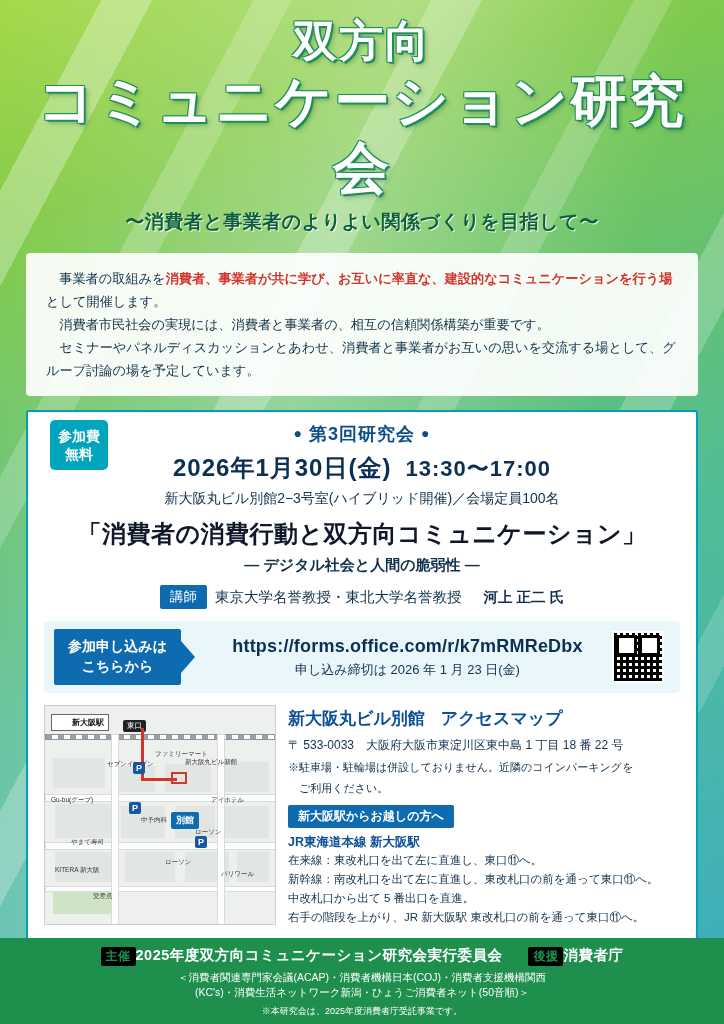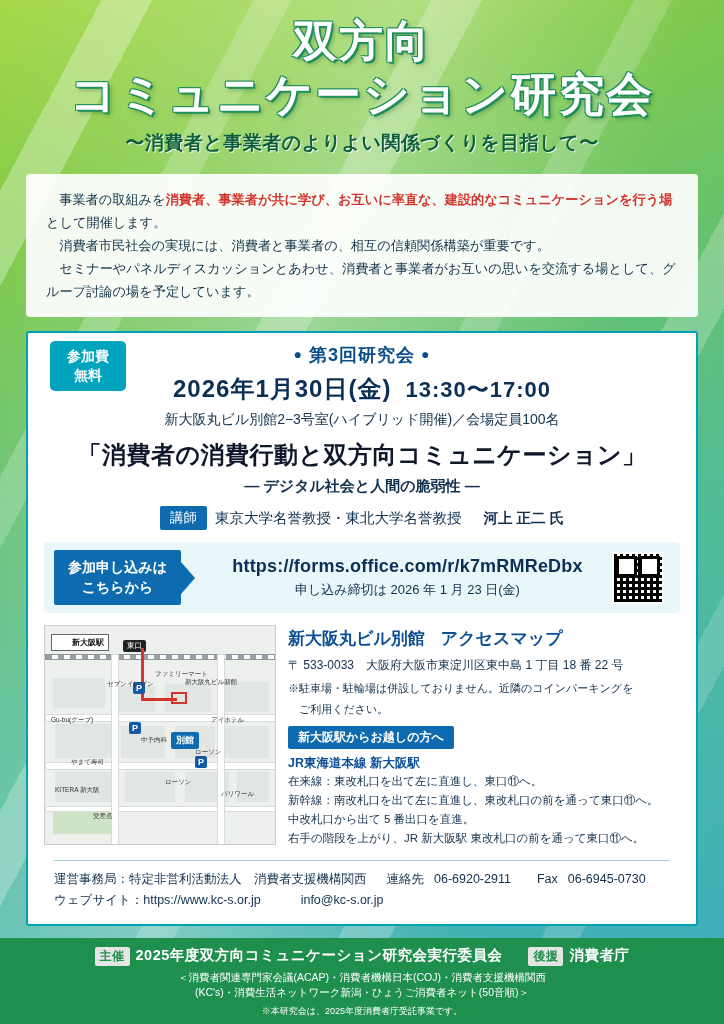--- a/index.html
+++ b/index.html
@@ -35,21 +35,21 @@
   }
   .title-1, .title-2 {
     color: #ffffff;
     font-weight: 700;
     letter-spacing: 2px;
     text-shadow:
       2px 2px 0 #1f8f5a, -1px -1px 0 #1f8f5a, 1px -1px 0 #1f8f5a, -1px 1px 0 #1f8f5a,
       3px 3px 5px rgba(0,60,30,0.35);
   }
   .title-1 { font-size: 44px; line-height: 1.15; }
-  .title-2 { font-size: 46px; line-height: 1.2; }
+  .title-2 { font-size: 56px; line-height: 1.2; }
   .subtitle {
     margin-top: 8px;
     color: #0d5f3a;
     font-size: 19px;
     font-weight: 700;
     letter-spacing: 0.5px;
     text-shadow: 1px 1px 0 rgba(255,255,255,0.85);
   }
   .intro {
     position: relative;
@@ -77,21 +77,21 @@
     font-size: 21px;
     font-weight: 700;
     text-align: center;
     padding: 8px 0 9px 0;
     letter-spacing: 2px;
   }
   .sess-wrap { position: relative; padding: 10px 18px 0 18px; }
   .badge-free {
     position: absolute;
     left: 22px; top: 8px;
-    width: 76px; height: 50px;
+    width: 58px; height: 50px;
     background: #00a5bd;
     color: #fff;
     border-radius: 5px;
     font-size: 14px;
     font-weight: 700;
     line-height: 1.35;
     display: flex; flex-direction: column;
     align-items: center; justify-content: center;
   }
   .sess-no {
@@ -302,23 +302,23 @@
     position: absolute;
     left: 0; right: 0; bottom: 0;
     background: #1f8f4e;
     color: #ffffff;
     padding: 8px 0 6px 0;
     text-align: center;
   }
   .f-row1 { font-size: 14.5px; font-weight: 700; letter-spacing: 0.5px; }
   .f-tag {
     display: inline-block;
-    background: #e5e5e5; color: #1f8f4e;
+    background: #000000; color: #1f8f4e;
     font-size: 12px; font-weight: 700;
-    padding: 1px 5px; margin-right: 6px;
+    padding: 1px 5px; 
     border-radius: 2px;
   }
   .f-tag2 { margin-left: 26px; }
   .f-row2 { font-size: 10.5px; margin-top: 4px; line-height: 1.5; }
   .f-row3 { font-size: 9px; margin-top: 4px; }
 </style>
 </head>
 <body>
 
 <div class="page">

